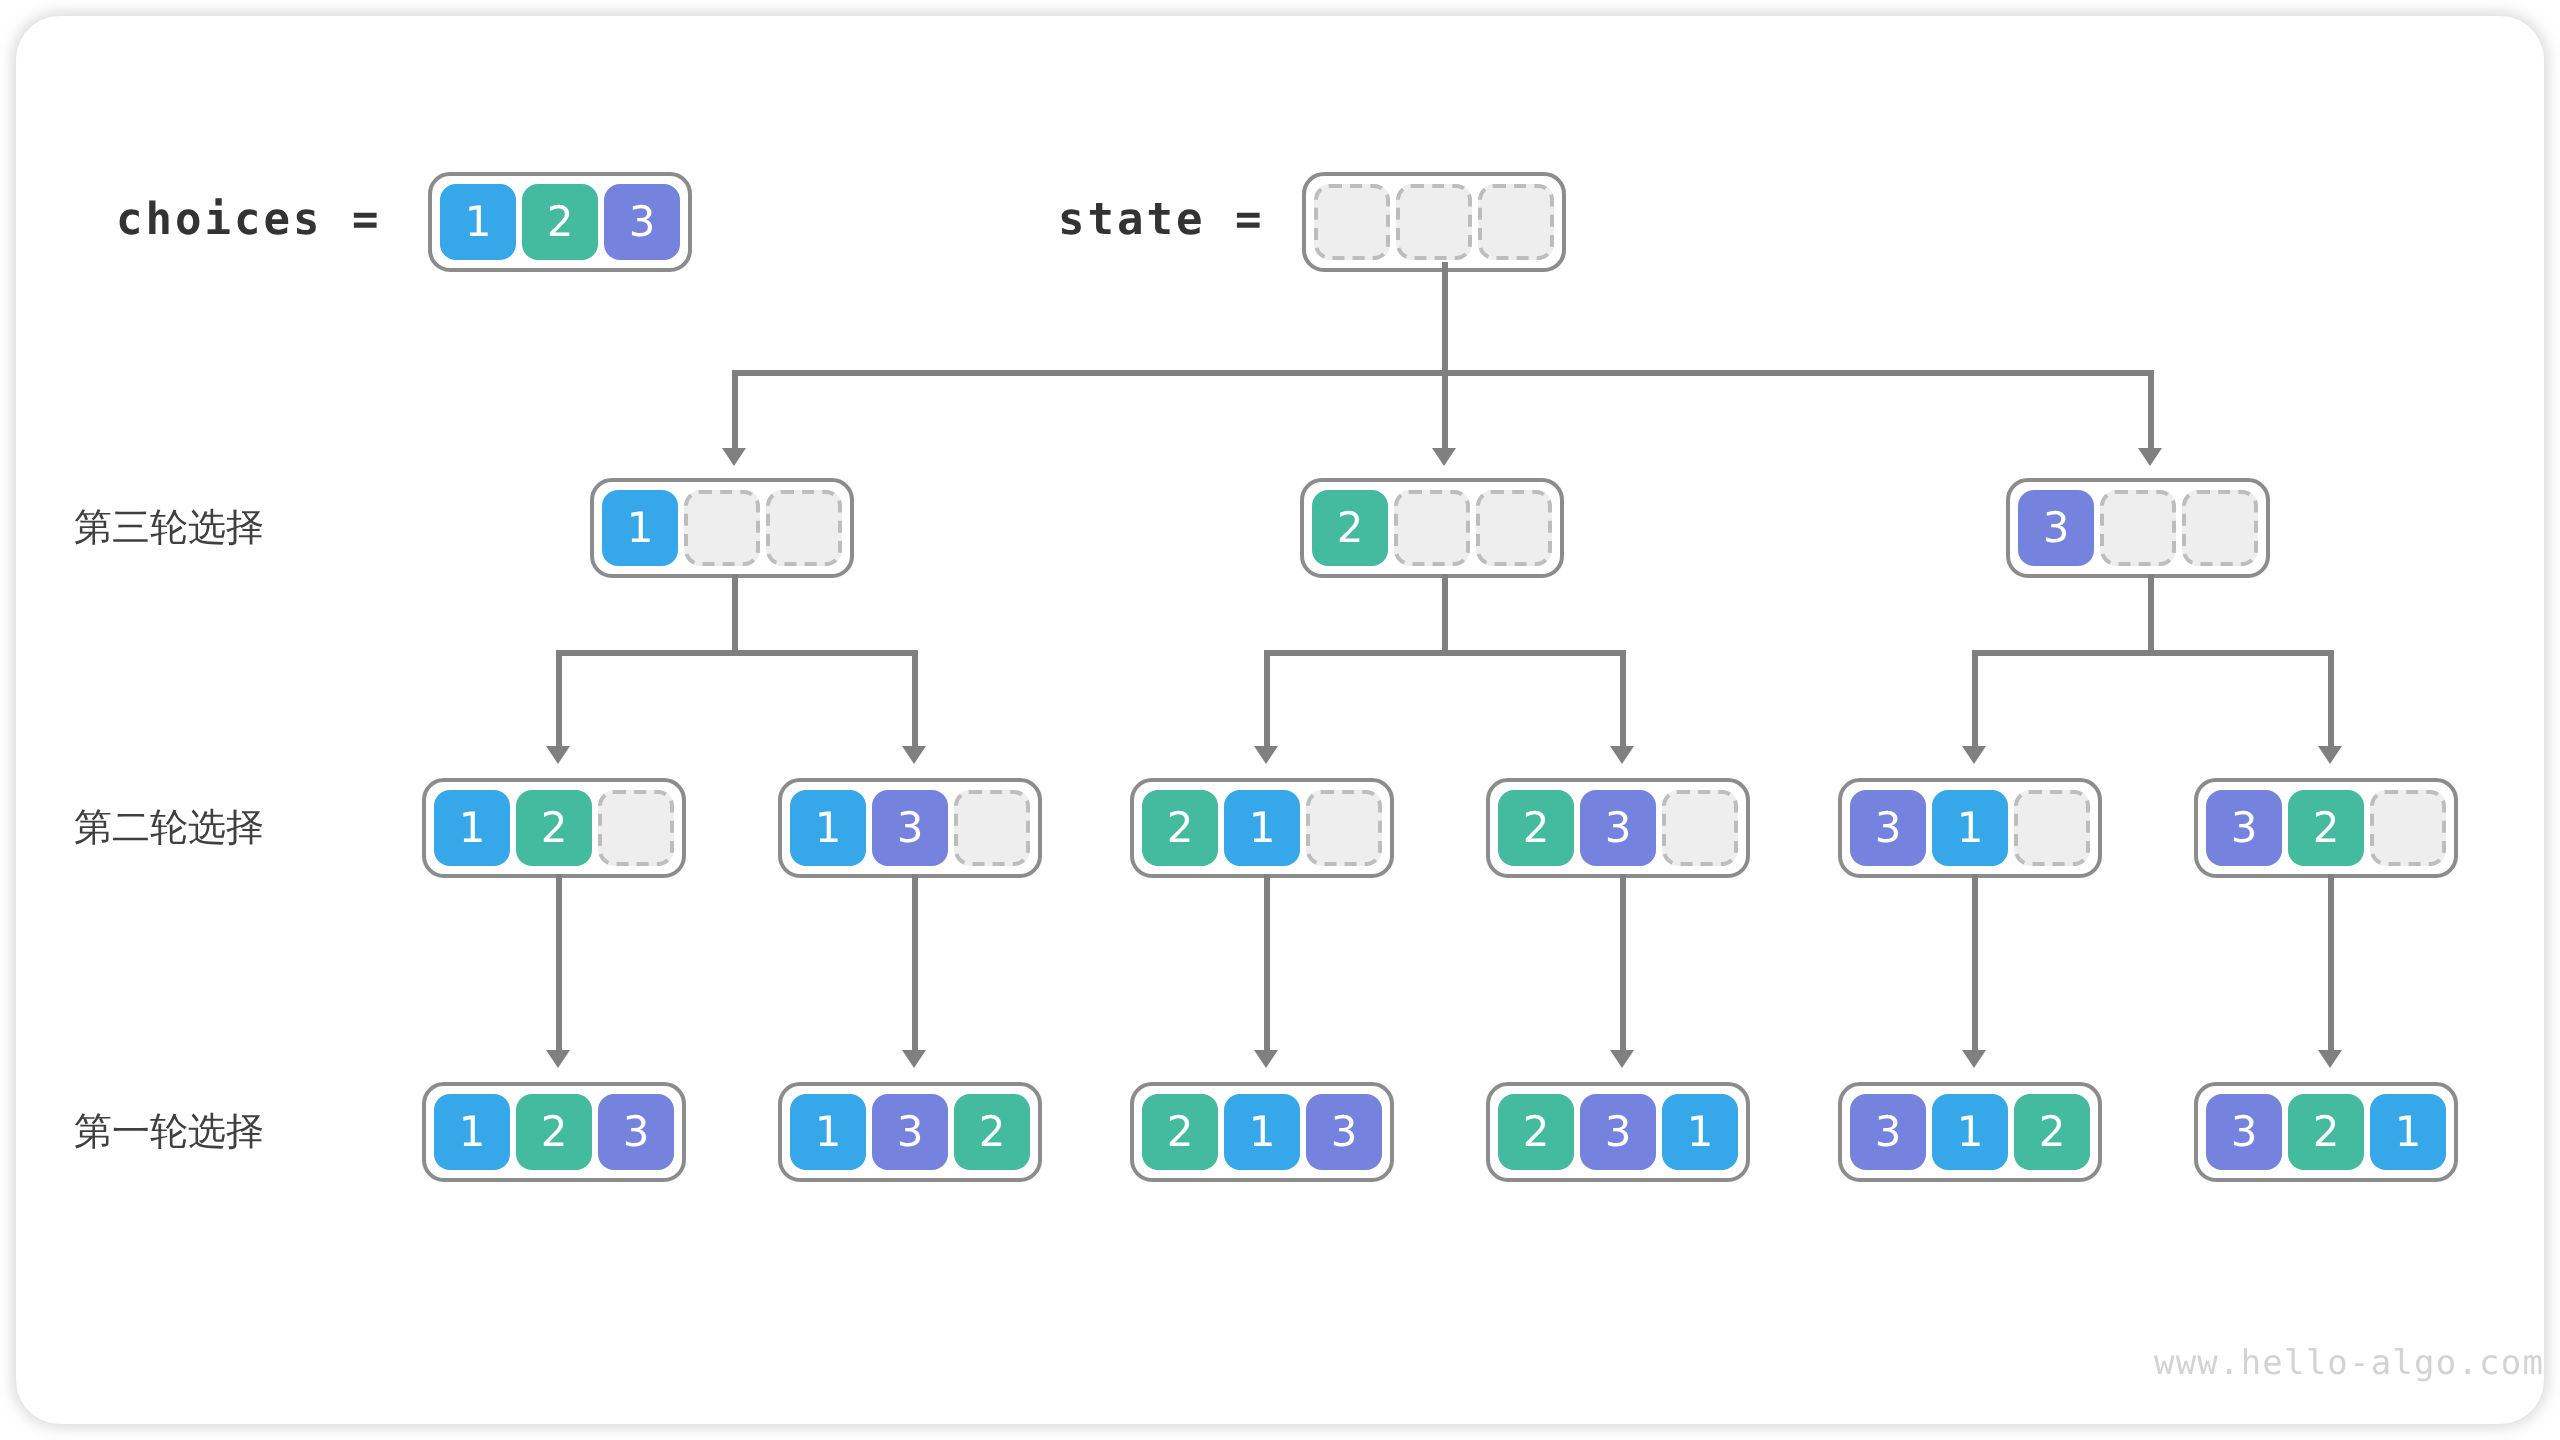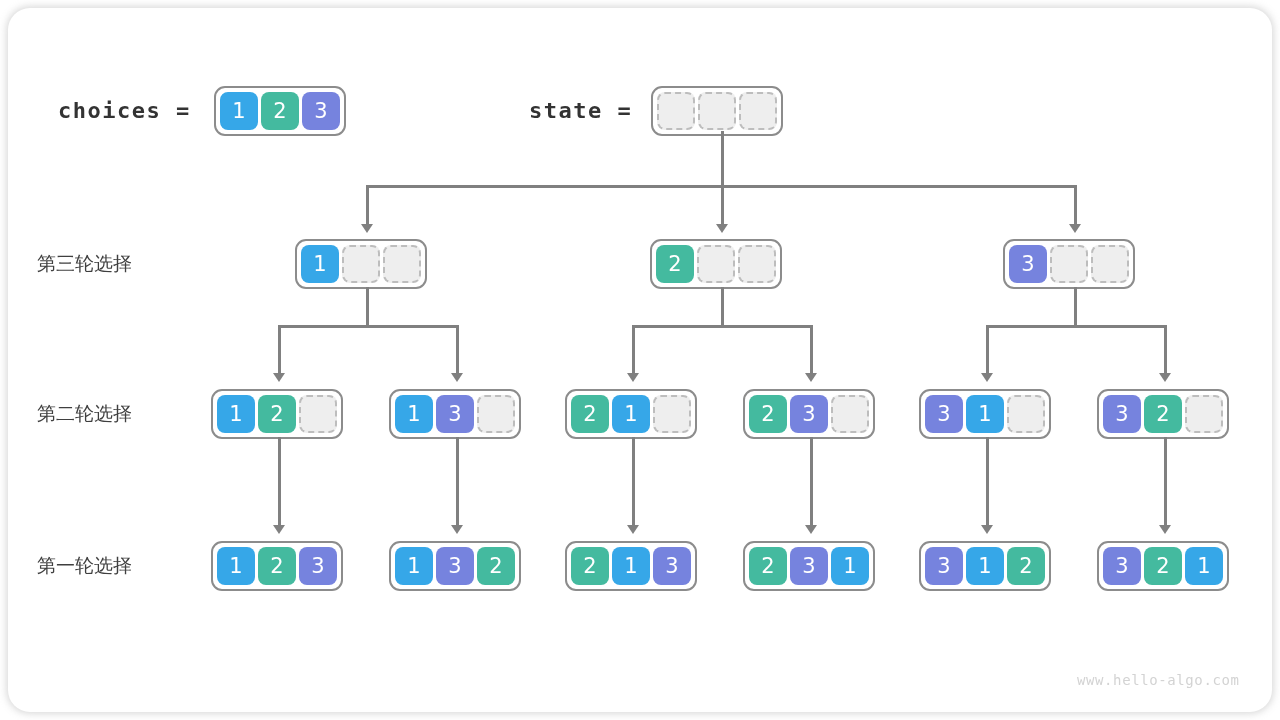--- a/index.html
+++ b/index.html
@@ -103,21 +103,21 @@
     height: 0;
     border-left: 6px solid transparent;
     border-right: 6px solid transparent;
     border-top: 9px solid #808080;
   }
 
   
   .watermark {
     position: absolute;
     font-family: "DejaVu Sans Mono", "Liberation Mono", monospace;
-    font-size: 14px;
+    font-size: 17px;
     color: #d3d3d3;
     letter-spacing: 0.6px;
     white-space: nowrap;
   }
 </style>
 </head>
 <body>
 
 <div id="canvas">
   <div class="card-frame"></div>

